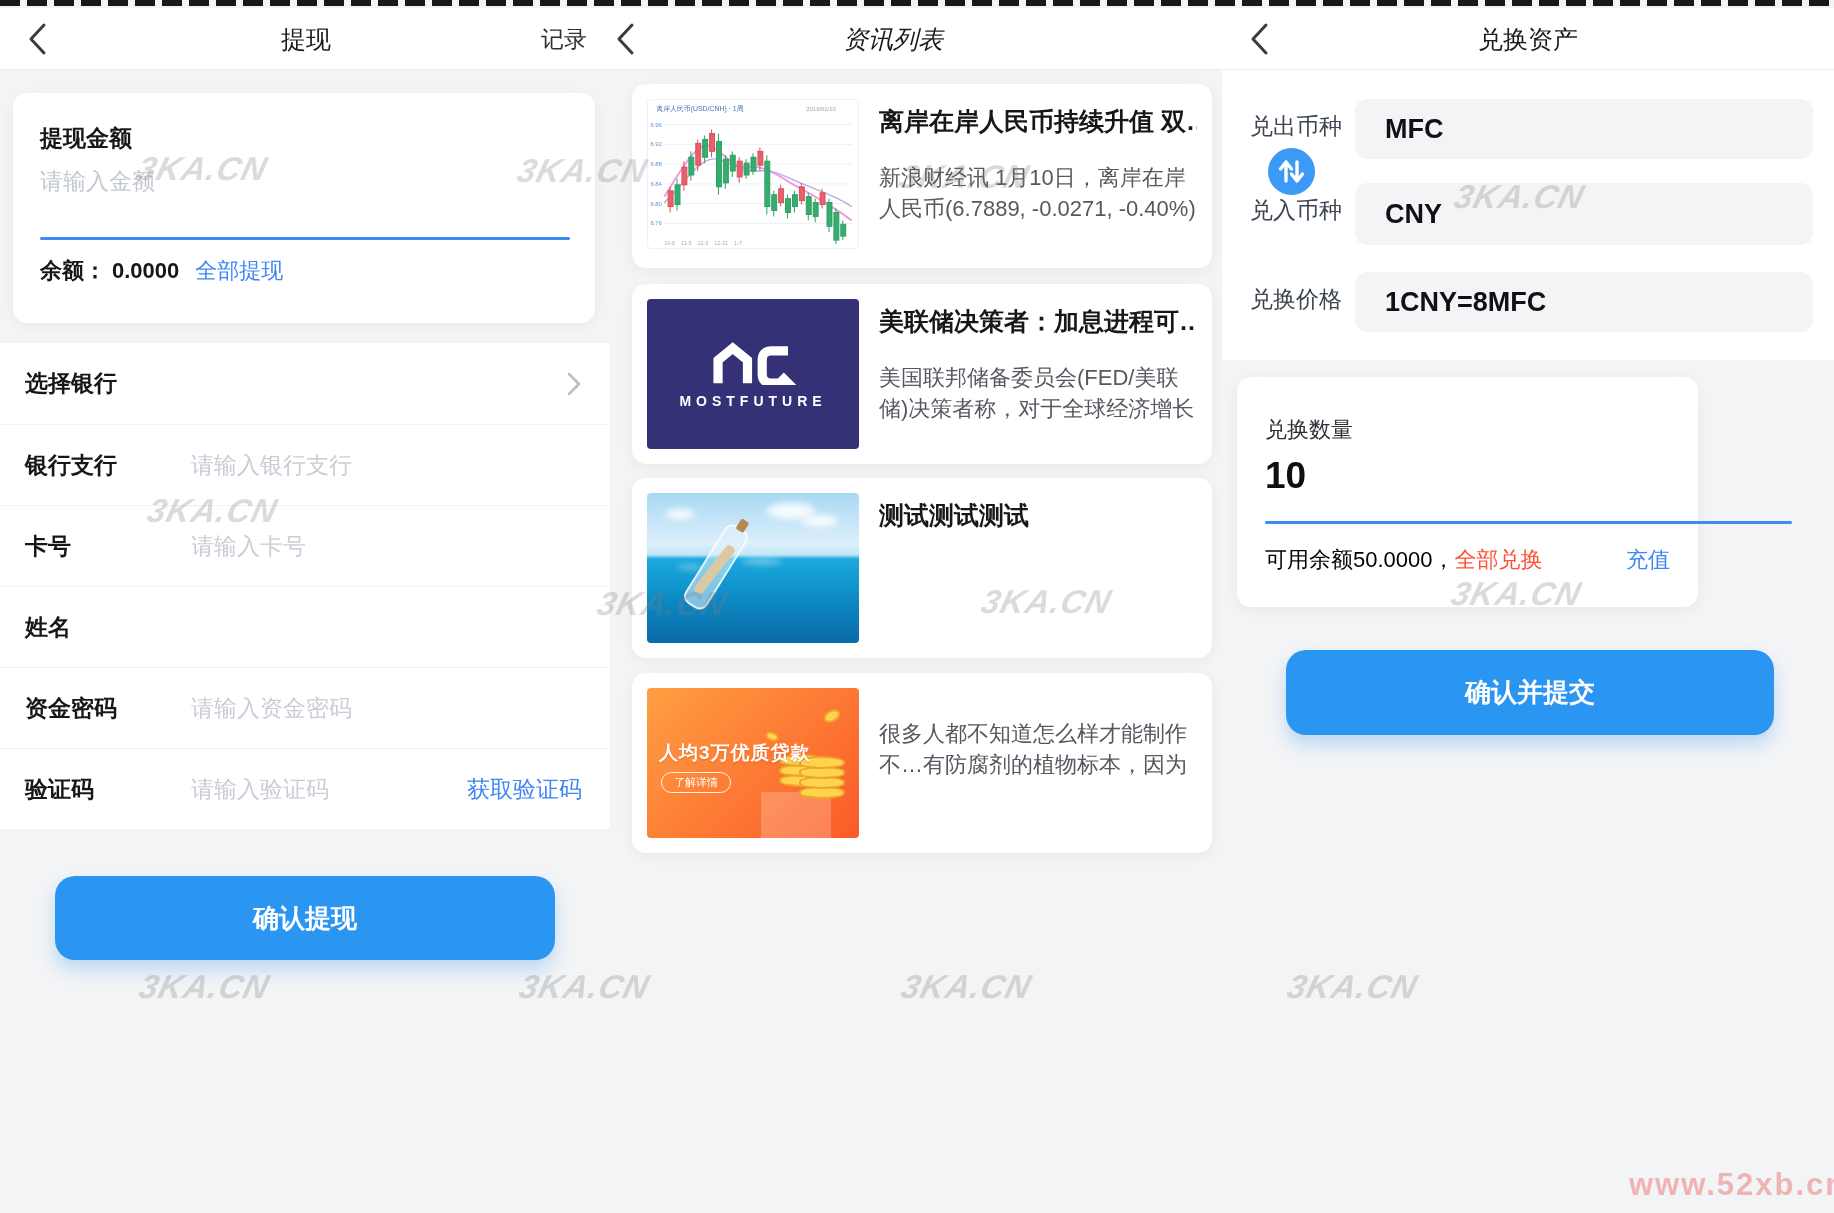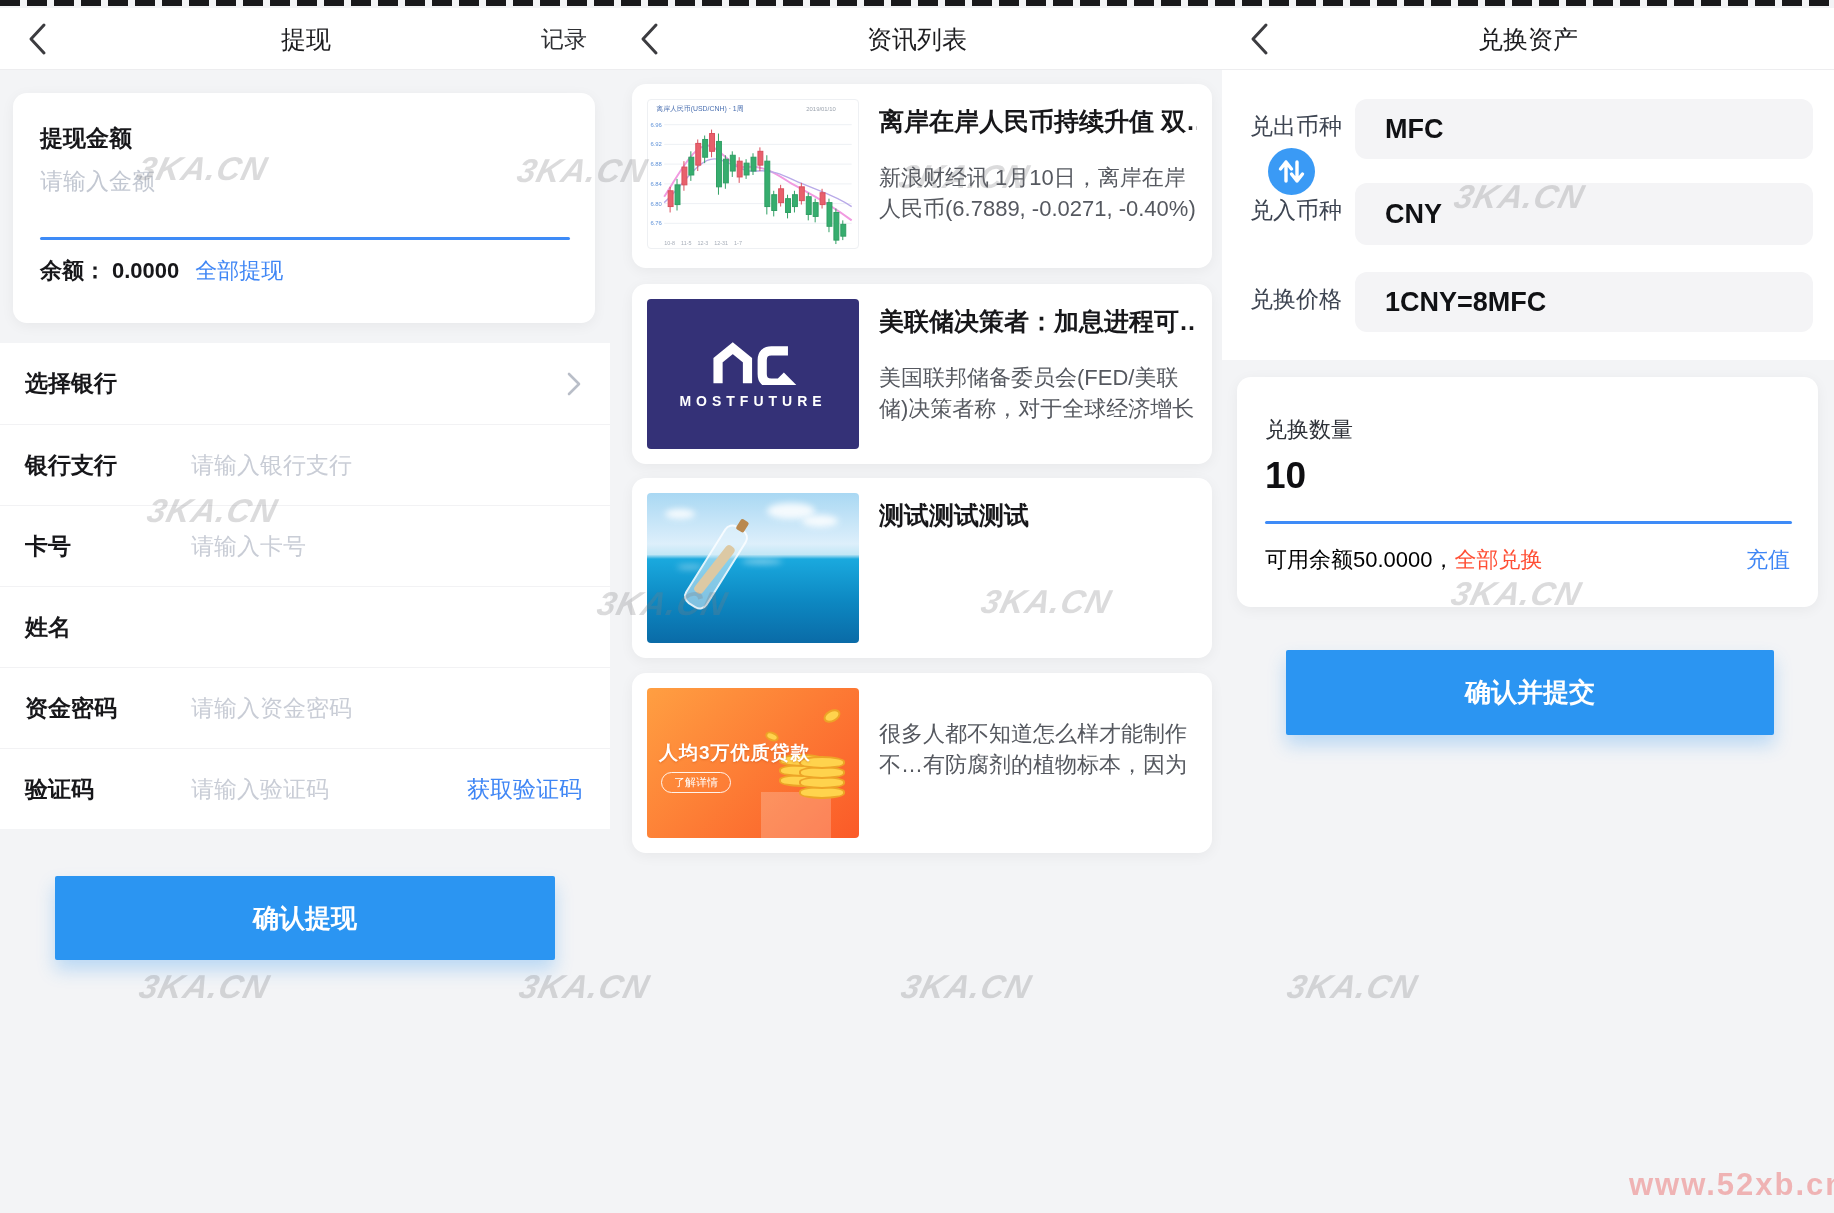--- a/index.html
+++ b/index.html
@@ -43,21 +43,21 @@
   .wd-balance .bal-link { margin-left:16px; color:#3f86f5; font-weight:normal; cursor:pointer; }
   .wd-form { position:absolute; left:0; top:273px; width:610px; background:#fff; }
   .frow { display:flex; align-items:center; height:81px; padding:0 28px 0 25px; }
   .frow + .frow { border-top:1px solid #f2f2f4; }
   .flabel { width:166px; font-size:23px; font-weight:bold; color:#17171a; flex-shrink:0; }
   .finput { flex:1; border:none; outline:none; font-size:23px; color:#17171a;
     background:transparent; min-width:0; font-family:"Liberation Sans",sans-serif; }
   .finput::placeholder { color:#c9cdd6; }
   .row-chevron { margin-left:auto; width:16px; height:26px; cursor:pointer; }
   .code-link { font-size:23px; color:#3f86f5; white-space:nowrap; cursor:pointer; }
-  .big-btn { position:absolute; background:#2b95f2; border-radius:2px; border:none;
+  .big-btn { position:absolute; background:#2b95f2; border-radius:20px; border:none;
     color:#fff; font-size:26px; font-weight:bold; display:flex; align-items:center;
     justify-content:center; cursor:pointer; box-shadow:0 10px 18px rgba(43,149,242,.28);
     font-family:"Liberation Sans",sans-serif; }
   .wd-btn { left:55px; top:806px; width:500px; height:84px; }
   
   .news-card { position:absolute; left:20px; width:580px; background:#fff;
     border-radius:14px; display:flex; padding:15px; gap:20px; cursor:pointer; }
   .thumb { width:212px; height:150px; border-radius:4px; overflow:hidden;
     position:relative; flex-shrink:0; }
   .news-text { flex:1; min-width:0; padding-top:6px; }
@@ -87,21 +87,21 @@
   .coin.flat { height:13px; border-radius:50%/45%; }
   .pedestal { position:absolute; right:28px; bottom:0; width:70px; height:46px;
     background:rgba(255,255,255,.22); }
   
   .ex-top { position:absolute; left:0; top:0; width:612px; height:290px; background:#fff; }
   .ex-label { position:absolute; left:28px; font-size:23px; color:#3e4552; }
   .ex-box { position:absolute; left:133px; width:458px; background:#f4f4f6; border-radius:12px;
     display:flex; align-items:center; padding-left:30px; font-size:27px; font-weight:bold;
     color:#101114; cursor:pointer; }
   .swap-badge { position:absolute; left:46px; top:78px; width:47px; height:47px; cursor:pointer; }
-  .ex-card { position:absolute; left:15px; top:307px; width:581px; height:230px;
+  .ex-card { position:absolute; left:15px; top:307px; width:461px; height:230px;
     background:#fff; border-radius:14px; }
   .ex-qty-label { position:absolute; left:28px; top:38px; font-size:22px; color:#2e3138; }
   .ex-qty-input { position:absolute; left:28px; top:74px; width:500px; height:50px; border:none;
     outline:none; font-size:37px; font-weight:bold; color:#0f0f12; background:transparent;
     font-family:"Liberation Sans",sans-serif; }
   .ex-underline { position:absolute; left:28px; top:144px; width:527px; height:3px;
     background:#3e8bf7; border-radius:2px; }
   .ex-balance { position:absolute; left:28px; right:28px; top:168px; display:flex;
     align-items:center; font-size:22px; }
   .ex-balance .avail { color:#000000; }
@@ -122,21 +122,21 @@
   <div class="top-dashes"></div>
 
   <div class="header-band">
     <div class="hdr" style="left:0;width:612px;">
       <svg class="hdr-back" viewBox="0 0 22 34">
         <path d="M18 3 L5 17 L18 31" fill="none" stroke="#3c3c40" stroke-width="3" stroke-linecap="round" stroke-linejoin="round"></path>
       </svg>
       <div class="hdr-title">提现</div>
       <div class="hdr-action">记录</div>
     </div>
-    <div class="hdr" style="left:612px;width:610px;">
+    <div class="hdr" style="left:588px;width:610px;font-style:italic;">
       <svg class="hdr-back" viewBox="0 0 22 34">
         <path d="M18 3 L5 17 L18 31" fill="none" stroke="#3c3c40" stroke-width="3" stroke-linecap="round" stroke-linejoin="round"></path>
       </svg>
       <div class="hdr-title">资讯列表</div>
     </div>
     <div class="hdr" style="left:1222px;width:612px;">
       <svg class="hdr-back" viewBox="0 0 22 34">
         <path d="M18 3 L5 17 L18 31" fill="none" stroke="#3c3c40" stroke-width="3" stroke-linecap="round" stroke-linejoin="round"></path>
       </svg>
       <div class="hdr-title">兑换资产</div>

